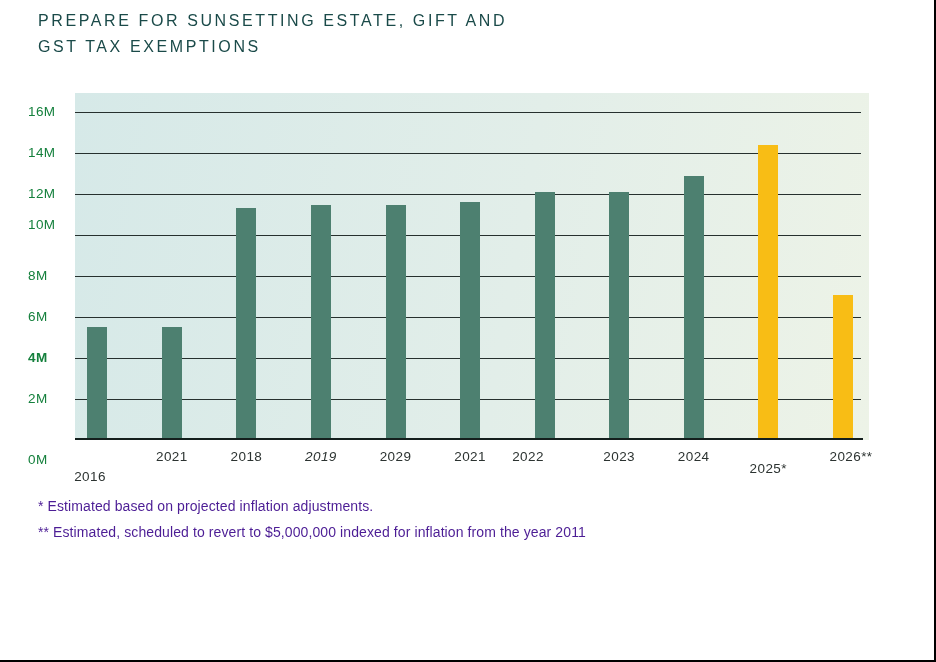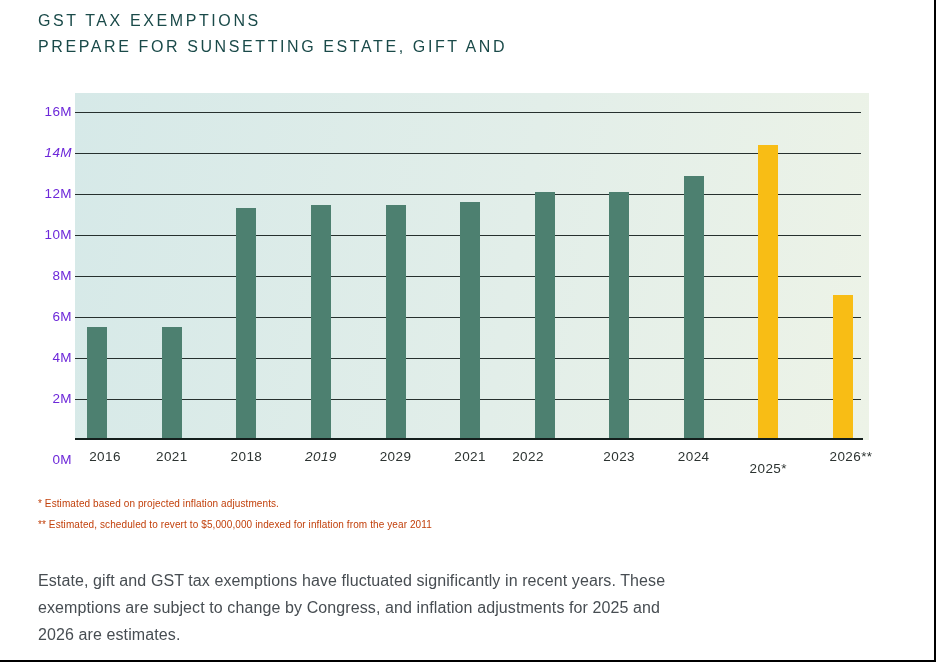--- a/index.html
+++ b/index.html
@@ -53,42 +53,41 @@
   }
   .bar {
     position: absolute;
     bottom: 2px;
     width: 20px;
   }
   .ytick {
     position: absolute;
     left: 28px;
     width: 44px;
-    text-align: right;
     font-size: 13.5px;
-    color: #6d28d9;
+    color: #15803d;
     letter-spacing: 0.4px;
   }
   .xtick {
     position: absolute;
     top: 449px;
     width: 80px;
     text-align: center;
     font-size: 13.5px;
     color: #2c3331;
     letter-spacing: 0.4px;
   }
 
   
   .footnotes {
     position: absolute;
     left: 38px;
     top: 498px;
-    color: #c2410c;
-    font-size: 10px;
+    color: #4c1d95;
+    font-size: 14px;
     letter-spacing: 0.1px;
   }
   .footnotes p { margin-bottom: 10px; }
 
   
   .summary {
     position: absolute;
     left: 38px;
     top: 567px;
     width: 662px;
@@ -97,22 +96,22 @@
     line-height: 27px;
     letter-spacing: 0.1px;
   }
 </style>
 </head>
 <body>
 
 <div class="page">
 
   <div class="title">
+    <div>PREPARE FOR SUNSETTING ESTATE, GIFT AND</div>
     <div>GST TAX EXEMPTIONS</div>
-    <div>PREPARE FOR SUNSETTING ESTATE, GIFT AND</div>
   </div>
 
   <div>
     <div class="plot">
         <div class="gridline" style="top: 306px;"></div>
         <div class="gridline" style="top: 265px;"></div>
         <div class="gridline" style="top: 224px;"></div>
         <div class="gridline" style="top: 183px;"></div>
         <div class="gridline" style="top: 142px;"></div>
         <div class="gridline" style="top: 101px;"></div>
@@ -127,43 +126,42 @@
         <div class="bar" style="left: 385.05px; height: 235.75px; background: rgb(77, 128, 112);"></div>
         <div class="bar" style="left: 459.6px; height: 246px; background: rgb(77, 128, 112);"></div>
         <div class="bar" style="left: 534.15px; height: 246px; background: rgb(77, 128, 112);"></div>
         <div class="bar" style="left: 608.7px; height: 262.4px; background: rgb(77, 128, 112);"></div>
         <div class="bar" style="left: 683.25px; height: 293.15px; background: rgb(248, 189, 21);"></div>
         <div class="bar" style="left: 757.8px; height: 143.5px; background: rgb(248, 189, 21);"></div>
       </div>
     <div id="yaxis">
         <div class="ytick" style="top: 452px;">0M</div>
         <div class="ytick" style="top: 391px;">2M</div>
-        <div class="ytick" style="top: 350px;">4M</div>
+        <div class="ytick" style="top: 350px; font-weight: bold;">4M</div>
         <div class="ytick" style="top: 309px;">6M</div>
         <div class="ytick" style="top: 268px;">8M</div>
-        <div class="ytick" style="top: 227px;">10M</div>
+        <div class="ytick" style="top: 217px;">10M</div>
         <div class="ytick" style="top: 186px;">12M</div>
-        <div class="ytick" style="top: 145px; font-style: italic;">14M</div>
+        <div class="ytick" style="top: 145px;">14M</div>
         <div class="ytick" style="top: 104px;">16M</div>
       </div>
     <div id="xaxis">
-        <div class="xtick" style="left: 65px;">2016</div>
+        <div class="xtick" style="left: 50px; margin-top: 20px;">2016</div>
         <div class="xtick" style="left: 131.85px;">2021</div>
         <div class="xtick" style="left: 206.4px;">2018</div>
         <div class="xtick" style="left: 280.95px; font-style: italic;">2019</div>
         <div class="xtick" style="left: 355.5px;">2029</div>
         <div class="xtick" style="left: 430.05px;">2021</div>
         <div class="xtick" style="left: 488px;">2022</div>
         <div class="xtick" style="left: 579.15px;">2023</div>
         <div class="xtick" style="left: 653.7px;">2024</div>
         <div class="xtick" style="left: 728.25px; margin-top: 12px;">2025*</div>
         <div class="xtick" style="left: 811px;">2026**</div>
       </div>
   </div>
 
   <div class="footnotes">
     <p>* Estimated based on projected inflation adjustments.</p>
     <p>** Estimated, scheduled to revert to $5,000,000 indexed for inflation from the year 2011</p>
   </div>
 
-  <p class="summary">Estate, gift and GST tax exemptions have fluctuated significantly in recent years. These exemptions are subject to change by Congress, and inflation adjustments for 2025 and 2026 are estimates.</p>
 
 </div>
 
 </body></html>

